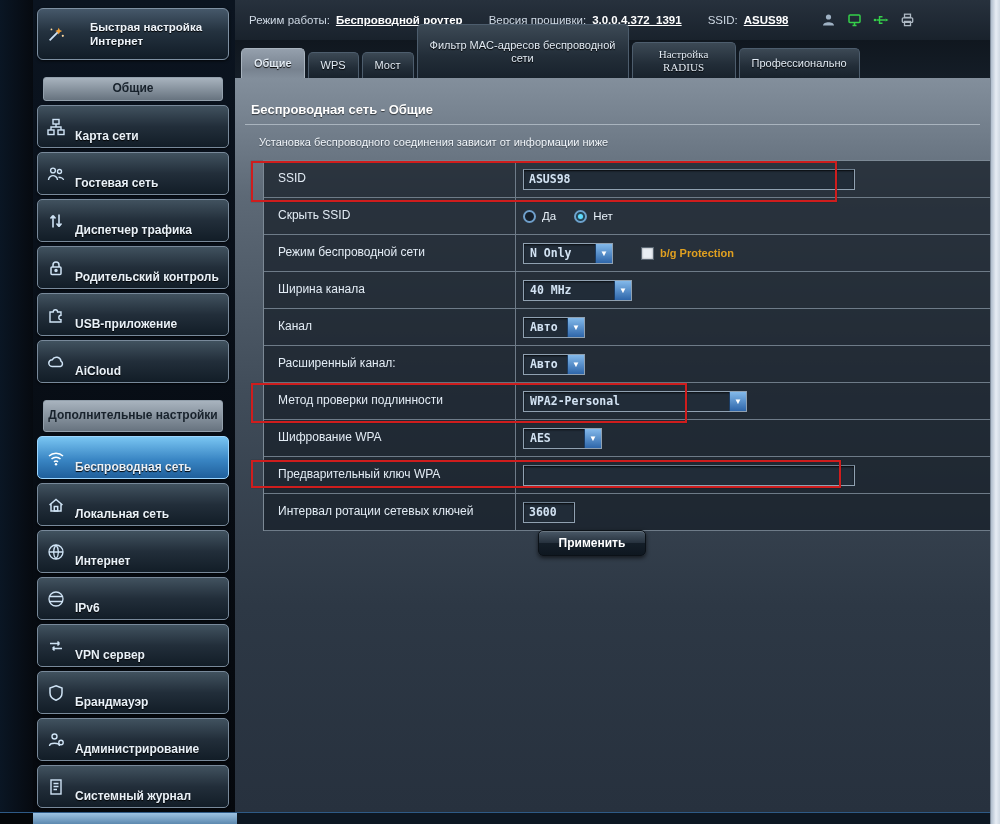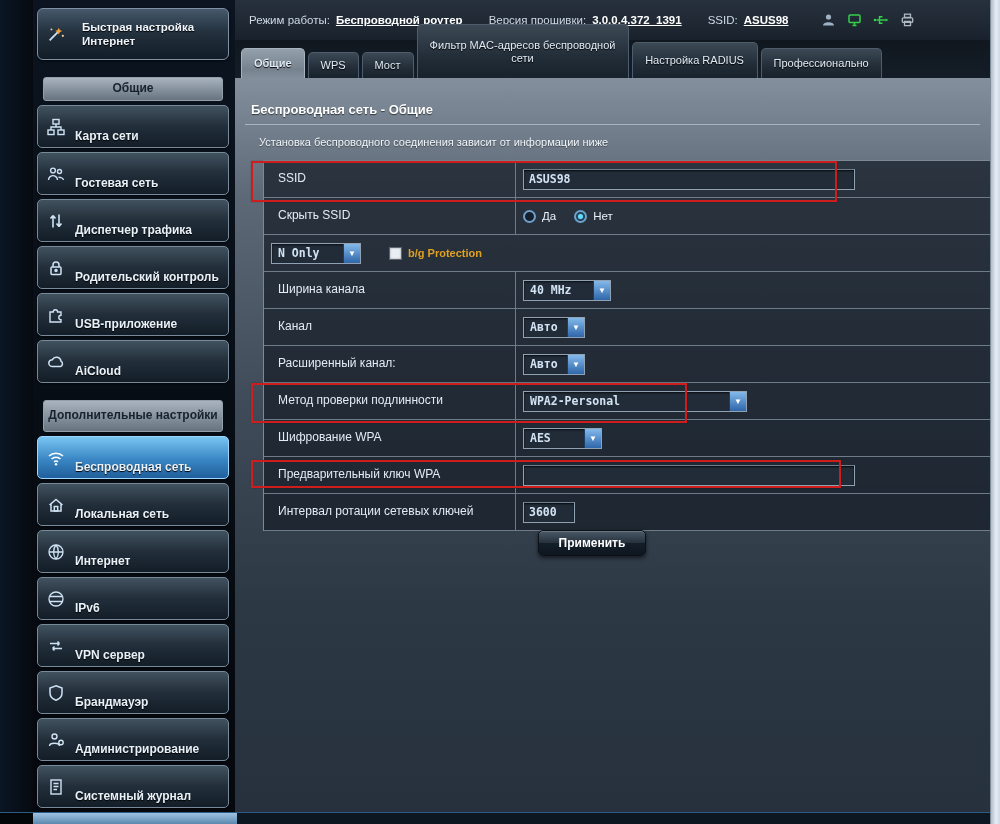--- a/index.html
+++ b/index.html
@@ -13,42 +13,42 @@
   
   .scrollbar { position:absolute; right:0; top:0; bottom:0; width:10px; background:linear-gradient(90deg,#aebccb,#e7edf4 55%,#cfd9e3); border-left:1px solid #7e8b99; cursor:pointer; }
 
   
   .bottombar { position:absolute; left:0; right:10px; bottom:0; height:12px; background:#0d1722; border-top:1px solid #2e5a86; }
   .bottombar .edge-black { position:absolute; left:0; top:0; bottom:0; width:33px; background:#04070a; }
   .bottombar .edge-blue { position:absolute; left:33px; top:0; bottom:0; width:204px; background:linear-gradient(180deg,#9cc2e2,#5d89af); }
 
   
   .sidebar { position:absolute; left:33px; top:0; width:202px; bottom:12px; padding:8px 6px 0 4px; overflow:hidden; }
-  .qsetup { display:flex; align-items:center; gap:16px; height:52px; border:1px solid #7e90a2; border-radius:6px; background:linear-gradient(180deg,#46586a 0%,#24323f 45%,#111c27 100%); box-shadow:0 1px 3px rgba(0,0,0,.7); padding:0 8px; cursor:pointer; }
+  .qsetup { display:flex; align-items:center; gap:24px; height:52px; border:1px solid #7e90a2; border-radius:6px; background:linear-gradient(180deg,#46586a 0%,#24323f 45%,#111c27 100%); box-shadow:0 1px 3px rgba(0,0,0,.7); padding:0 8px; cursor:pointer; }
   .qsetup .qlabel { color:#eef4fa; font-size:11.5px; font-weight:bold; line-height:1.25; text-shadow:0 1px 1px #000; }
   .shead { margin:17px 6px 4px 6px; height:24px; display:flex; align-items:center; justify-content:center; text-align:center; border-radius:3px; border:1px solid #93a0ac; background:linear-gradient(180deg,#a8b3be,#67737f); color:#18222c; font-size:12px; font-weight:bold; line-height:1.1; padding:1px 4px; }
   .shead.tall { height:32px; }
   .sitem { display:flex; align-items:center; gap:9px; height:43px; margin:0 0 4px 0; border:1px solid #72really; border:1px solid #78899a; border-radius:5px; background:linear-gradient(180deg,#41525f 0%,#222e3a 50%,#121d27 100%); box-shadow:0 1px 2px rgba(0,0,0,.65); padding:0 6px 0 8px; cursor:pointer; }
   .sitem .slabel { color:#e9f1f8; font-size:12px; font-weight:bold; line-height:1.15; text-shadow:0 1px 1px #000;margin-top:20px; }
   .sitem.active { background:linear-gradient(180deg,#79c5f2 0%,#3a86c4 55%,#1f5f9b 100%); border-color:#9dd6ff; }
   .sicon { width:20px; display:flex; justify-content:center; flex:0 0 20px; }
 
   
   .topbar { position:absolute; left:235px; right:10px; top:0; height:40px; background:linear-gradient(180deg,#27313d,#19222c); display:flex; align-items:center; padding:0 10px 0 14px; gap:6px; }
   .tb-text { display:flex; align-items:center; gap:6px; color:#dde7f1; font-size:11.5px; white-space:nowrap; }
   .tb-label { color:#cfd9e4; }
   .tb-value { color:#ffffff; font-weight:bold; text-decoration:underline; cursor:pointer; }
   .tb-gap { width:14px; }
   .tb-icons { margin-left:auto; display:flex; align-items:center; gap:9px; padding-right:64px; }
   .tbi { display:flex; cursor:pointer; }
 
   
   .tabbar { position:absolute; left:235px; right:10px; top:40px; height:38px; background:linear-gradient(180deg,#10171f,#141d27); display:flex; align-items:flex-end; gap:3px; padding:0 0 0 6px; }
   .tab { display:flex; align-items:center; justify-content:center; text-align:center; color:#e2ebf4; font-size:11px; line-height:1.15; border:1px solid #4d5d6d; border-bottom:none; border-radius:5px 5px 0 0; background:linear-gradient(180deg,#3c4955 0%,#222d38 60%,#18222c 100%); height:26px; padding:0 12px; cursor:pointer; text-shadow:0 1px 1px #000; }
-  .tab.mid { height:36px; width:126px; padding:0 6px; }
+  .tab.mid { height:36px; width:104px; padding:0 6px;font-family:Liberation Serif, serif; }
   .tab.wide { height:54px; width:212px; padding:0 8px; }
   .tab.active { height:30px; background:linear-gradient(180deg,#95a0ad 0%,#77828f 70%,#828e9b 100%); border-color:#a8b3be; font-weight:bold; }
 
   
   .content { position:absolute; left:235px; right:10px; top:78px; bottom:12px; background:linear-gradient(180deg,#838f9c 0%,#5d6976 16%,#414d5a 42%,#2d3845 72%,#27313e 100%); }
   .page-title { margin:24px 10px 0 10px; padding:0 0 7px 6px; color:#ffffff; font-size:13px; font-weight:bold; text-shadow:0 1px 1px rgba(0,0,0,.6); border-bottom:1px solid rgba(235,243,250,.45); }
   .page-desc { margin:11px 10px 12px 24px; color:#f0f5fa; font-size:11px; text-shadow:0 1px 1px rgba(0,0,0,.4); }
 
   .form-table { margin:0 0 0 28px; width:744px; border:1px solid #7c8995; border-bottom:none; }
   .frow { display:flex; height:37px; border-bottom:1px solid #6e7b88; background:rgba(23,31,41,.74); }
@@ -321,34 +321,35 @@
         <div class="flabel">Скрыть SSID</div>
         <div class="fvalue">
           <span class="radio"></span>
           <span class="rlabel">Да</span>
           <span class="radio checked"></span>
           <span class="rlabel">Нет</span>
         </div>
       </div>
 
       <div class="frow">
+        <div class="flabel">Режим беспроводной сети</div>
         <div class="fvalue">
           <span class="select" style="width:90px">
             <span class="sel-text">N Only</span>
             <span class="sel-btn">▼</span>
           </span>
           <span class="checkbox"></span>
           <span class="cb-label" style="color:#e0a020">b/g Protection</span>
         </div>
       </div>
 
       <div class="frow">
         <div class="flabel">Ширина канала</div>
         <div class="fvalue">
-          <span class="select" style="width:88px">
+          <span class="select" style="width:109px">
             <span class="sel-text">40 MHz</span>
             <span class="sel-btn">▼</span>
           </span>
         </div>
       </div>
 
       <div class="frow">
         <div class="flabel">Канал</div>
         <div class="fvalue">
           <span class="select" style="width:62px">

